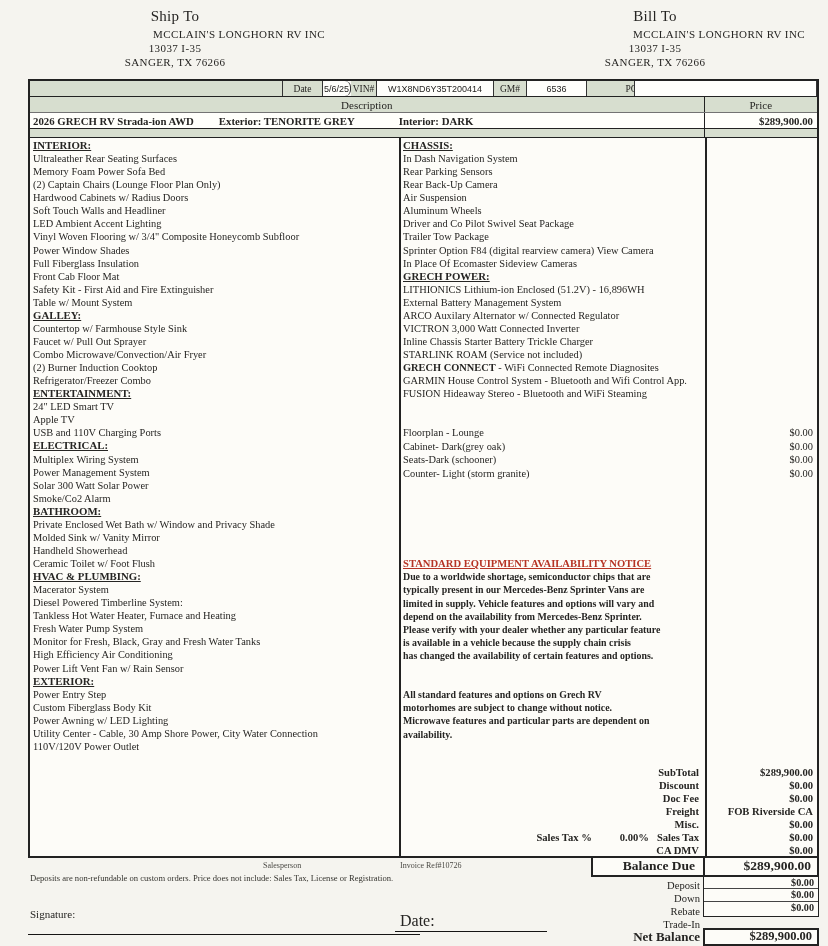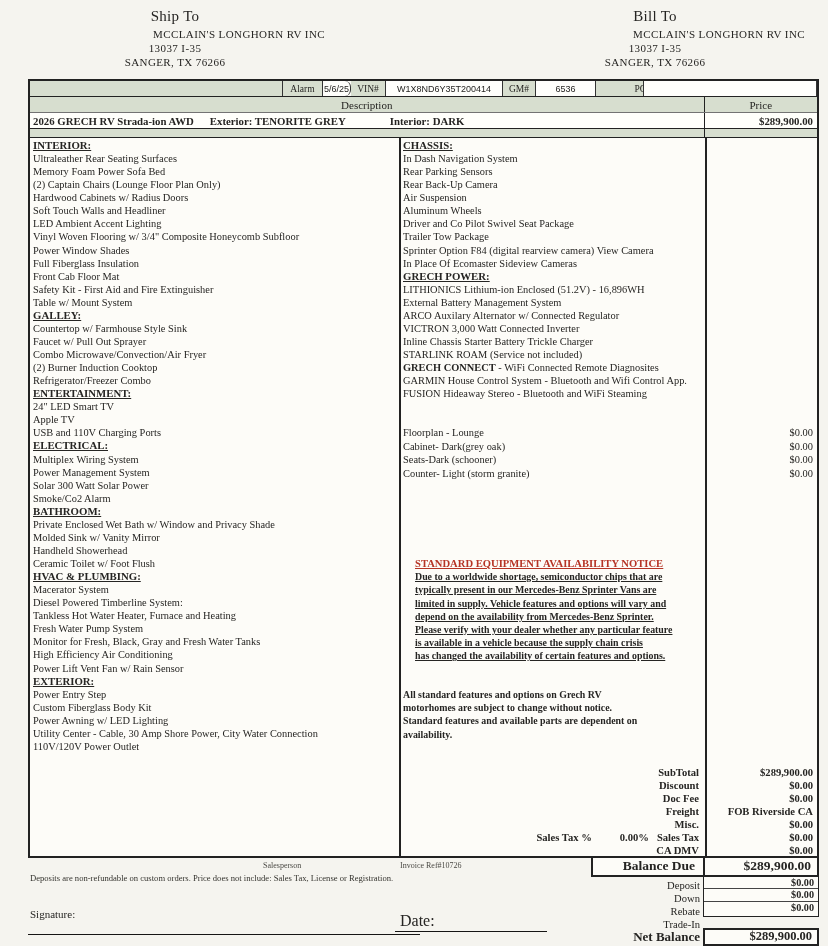--- a/index.html
+++ b/index.html
@@ -20,34 +20,34 @@
               border:2px solid #222;box-sizing:border-box;background:#fdfcf8;}
 
   .info-strip{height:16px;display:flex;border-bottom:1.5px solid #222;
               font-size:9.5px;box-sizing:border-box;}
   .info-strip .cell{border-right:1px solid #333;box-sizing:border-box;display:flex;
                     align-items:center;justify-content:center;white-space:nowrap;overflow:hidden;}
   .green{background:#d7decf;}
   .valcell{background:#fefefb;font-family:"Liberation Sans", sans-serif;font-size:9px;}
   .c-blank{width:253px;}
   .c-datel{width:40px;}  .c-datev{width:28px;border-radius:6px;}
-  .c-vinl{width:35px;}   .c-vinv{width:117px;}
+  .c-vinl{width:26px;}   .c-vinv{width:117px;}
   .c-gml{width:33px;}    .c-gmv{width:60px;}
   .c-pol{width:40px;padding-left:47px;}    .c-pov{flex:1;border-right:none;}
 
   .desc-header{height:16px;display:flex;background:#d7decf;border-bottom:1px solid #737373;
                font-size:11px;box-sizing:border-box;}
   .dh-left{width:673.5px;border-right:1.5px solid #222;display:flex;align-items:center;justify-content:center;}
   .dh-price{flex:1;display:flex;align-items:center;justify-content:center;}
 
   .vehicle-row{height:16px;display:flex;background:#fffffb;border-bottom:1px solid #222;
                font-size:10.8px;font-weight:bold;box-sizing:border-box;}
   .vr-left{width:673.5px;border-right:1.5px solid #222;display:flex;align-items:center;white-space:nowrap;}
   .vr-model{margin-left:3px;}
-  .vr-ext{margin-left:16px;}
+  .vr-ext{margin-left:25px;}
   .vr-int{margin-left:44px;}
   .vr-price{flex:1;display:flex;align-items:center;justify-content:flex-end;padding-right:4px;}
 
   .spacer-row{height:9px;display:flex;background:#d7decf;border-bottom:1.5px solid #222;box-sizing:border-box;}
   .sp-left{width:673.5px;border-right:1.5px solid #222;}
   .sp-right{flex:1;}
 
   .tbody{position:relative;height:718px;background:#fdfcf8;}
   .vdiv{position:absolute;top:0;bottom:0;width:1.5px;background:#222;}
   .vdiv-mid{left:369px;}
@@ -55,21 +55,21 @@
 
   #left-features{position:absolute;left:3px;top:1px;width:360px;}
   #right-features{position:absolute;left:373px;top:1px;width:300px;}
   .fline{height:13.07px;line-height:13.07px;font-size:10.4px;white-space:nowrap;overflow:visible;}
   .fhead{font-weight:bold;text-decoration:underline;font-size:10.8px;}
 
   #options-block{position:absolute;left:373px;top:288px;width:414px;}
   .opt-row{height:13.55px;line-height:13.55px;display:flex;justify-content:space-between;font-size:10.4px;}
   .opt-price{padding-right:4px;}
 
-  #notice-block{position:absolute;left:385px;top:419px;width:300px;text-decoration:underline;}
+  #notice-block{position:absolute;left:373px;top:419px;width:300px;}
   .notice-title{height:13.2px;line-height:13.2px;font-size:10.6px;font-weight:bold;
                 color:#b63425;text-decoration:underline;white-space:nowrap;}
   .nline{height:13.2px;line-height:13.2px;font-size:9.9px;font-weight:bold;white-space:nowrap;}
   #para2-block{position:absolute;left:373px;top:550px;width:300px;}
 
   #totals-block{position:absolute;left:373px;top:628px;width:414px;}
   .t-row{height:13.07px;line-height:13.07px;display:flex;font-size:10.6px;font-weight:bold;}
   .t-label{width:296px;text-align:right;padding-right:6px;white-space:nowrap;}
   .t-value{flex:1;text-align:right;padding-right:4px;white-space:nowrap;}
 
@@ -118,21 +118,21 @@
     <div class="addr-title">Bill To</div>
     <div class="addr-line addr-company">MCCLAIN'S LONGHORN RV INC</div>
     <div class="addr-line">13037 I-35</div>
     <div class="addr-line">SANGER, TX 76266</div>
   </div>
 
   <div class="table-wrap">
 
     <div class="info-strip">
       <div class="cell green c-blank"></div>
-      <div class="cell green c-datel">Alarm</div>
+      <div class="cell green c-datel">Date</div>
       <div class="cell valcell c-datev">5/6/25</div>
       <div class="cell green c-vinl">VIN#</div>
       <div class="cell valcell c-vinv">W1X8ND6Y35T200414</div>
       <div class="cell green c-gml">GM#</div>
       <div class="cell valcell c-gmv">6536</div>
       <div class="cell green c-pol">PO#</div>
       <div class="cell valcell c-pov"></div>
     </div>
 
     <div class="desc-header">
@@ -257,21 +257,21 @@
             <div class="nline">limited in supply.  Vehicle features and options will vary and</div>
             <div class="nline">depend on the availability from Mercedes-Benz Sprinter.</div>
             <div class="nline">Please verify with your dealer whether any particular feature</div>
             <div class="nline">is available in a vehicle because the supply chain crisis</div>
             <div class="nline">has changed the availability of certain features and options.</div>
           </div>
       </div>
       <div id="para2-block">
           <div class="nline">All standard features and options on Grech RV</div>
           <div class="nline">motorhomes are subject to change without notice.</div>
-          <div class="nline">Standard features and available parts are dependent on</div>
+          <div class="nline">Microwave features and particular parts are dependent on</div>
           <div class="nline">availability.</div>
         </div>
 
       <div id="totals-block">
           <div class="t-row">
             <div class="t-label">SubTotal</div>
             <div class="t-value">$289,900.00</div>
           </div>
           <div class="t-row">
             <div class="t-label">Discount</div>

